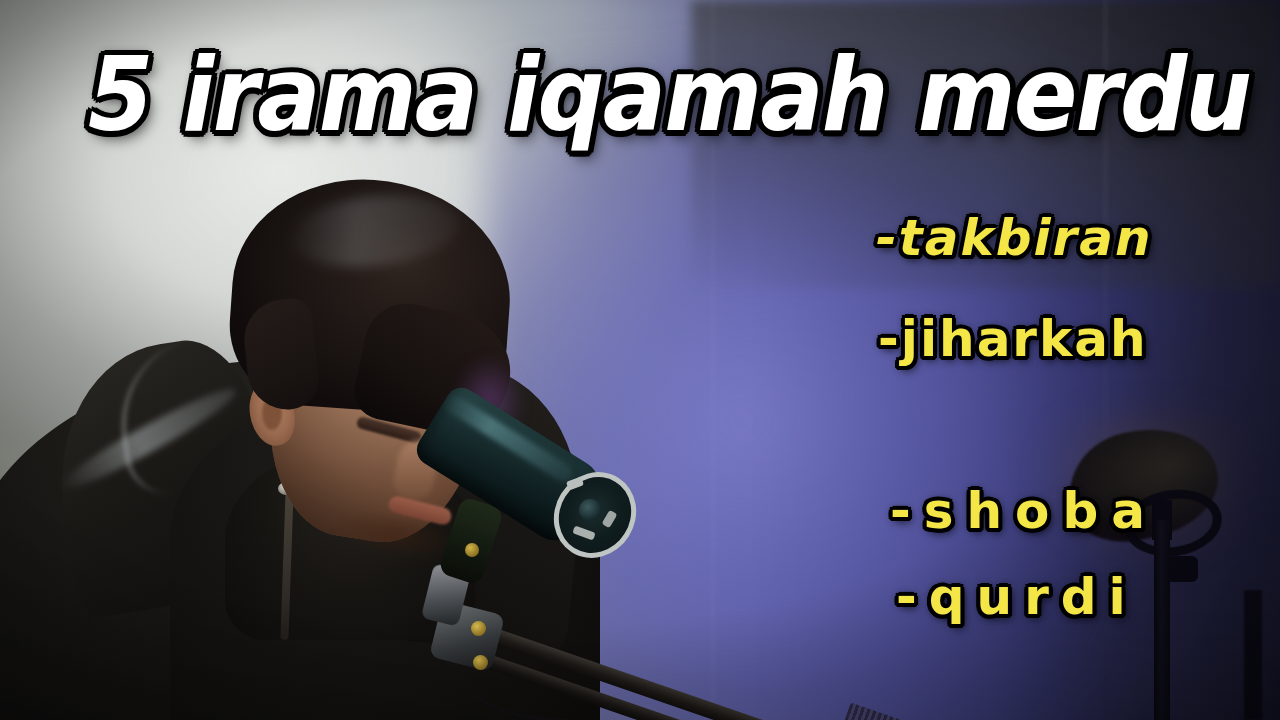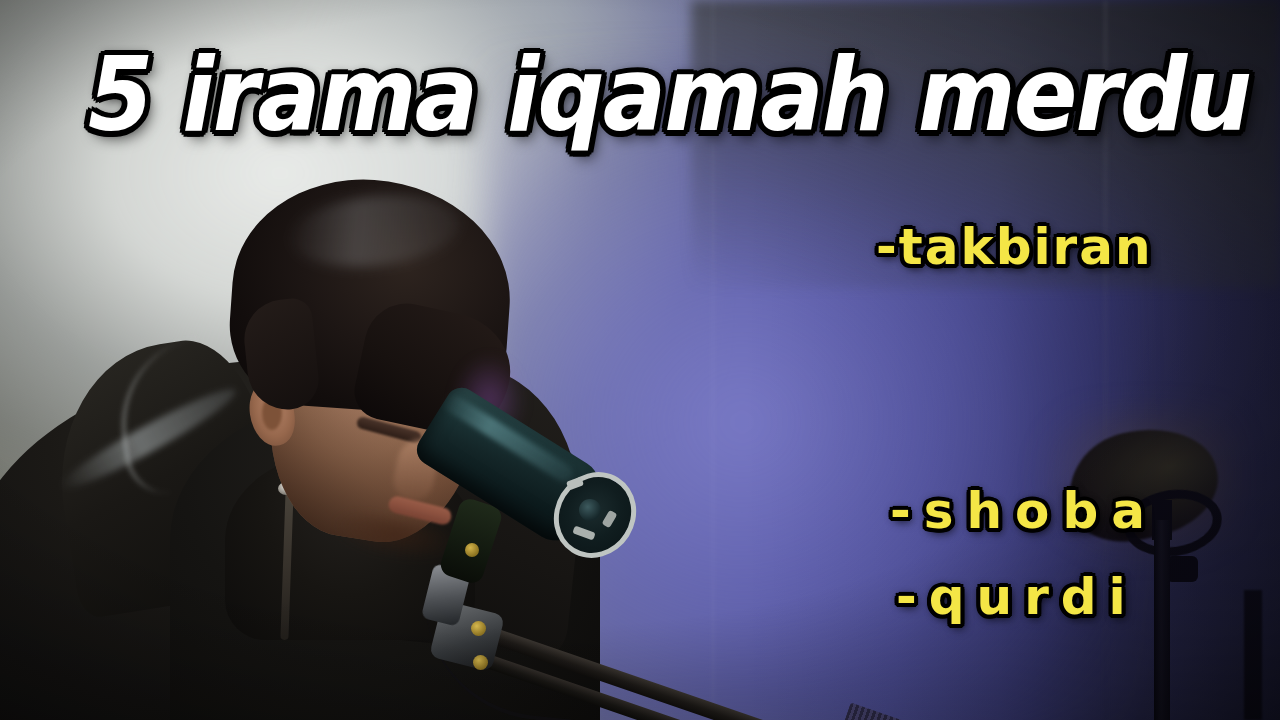--- a/index.html
+++ b/index.html
@@ -345,21 +345,21 @@
     position:absolute;
     font-family:"DejaVu Sans","Liberation Sans",sans-serif;
     font-weight:bold;font-size:50px;line-height:1;
     color:#f4e646;white-space:nowrap;
     text-shadow:
       -3px -3px 0 #000, 3px -3px 0 #000, -3px 3px 0 #000, 3px 3px 0 #000,
       -4px 0 0 #000, 4px 0 0 #000, 0 -4px 0 #000, 0 4px 0 #000,
       -4px 2px 0 #000, 4px 2px 0 #000, -2px 4px 0 #000, 2px 4px 0 #000,
       0 0 9px rgba(0,0,0,.9), 3px 5px 10px rgba(0,0,0,.65);
   }
-  .li0{left:6px;  top:16px;  letter-spacing:2px;}
+  .li0{left:6px;  top:7px;  letter-spacing:2px;font-style:italic;}
   .li1{left:8px;  top:108px; letter-spacing:2px;}
   .li2{left:22px; top:196px; letter-spacing:7px;}
   .li3{left:20px; top:280px; letter-spacing:13px;}
   .li4{left:26px; top:366px; letter-spacing:12px;}
 </style>
 </head>
 <body>
 
 <div class="thumb">
 
@@ -428,17 +428,18 @@
       <div class="mic-mark-c"></div>
     </div>
 
     <div class="vignette"></div>
   </div>
 
   <div class="title">5 irama iqamah merdu</div>
 
   <div class="list">
     <div class="list-item li0">-takbiran</div>
+    <div class="list-item li1">-jiharkah</div>
     <div class="list-item li3">-shoba</div>
     <div class="list-item li4">-qurdi</div>
   </div>
 
 </div>
 
 </body></html>

